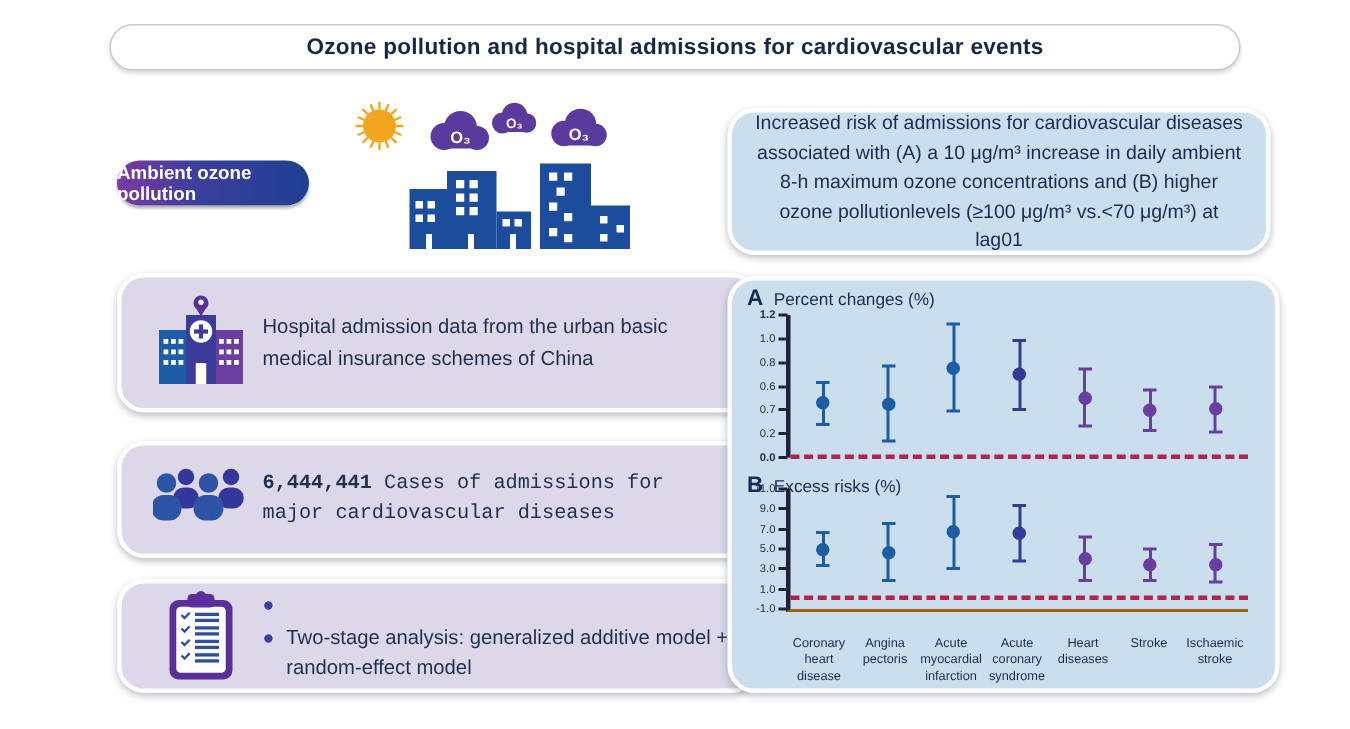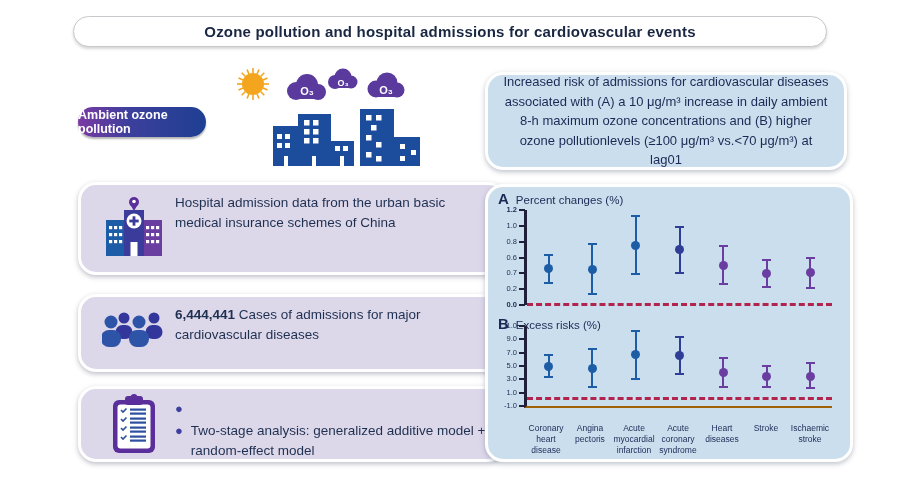--- a/index.html
+++ b/index.html
@@ -20,25 +20,25 @@
     border-radius:15px; box-shadow:0 2px 2px rgba(0,0,0,.3);
     display:flex; align-items:center; justify-content:center;
     color:#fff; font-size:12.5px; font-weight:bold; }
 
   .scene { position:absolute; left:228px; top:62px; width:205px; height:108px; }
 
   
   .info-box { position:absolute; left:78px; width:428px;
     background:#ddd7ea; border:3px solid #fff; border-radius:18px;
     box-shadow:0 2px 5px rgba(110,110,135,.45);
-    display:flex; padding:8px 14px 8px 12px; }
+    display:flex; align-items:center; padding:8px 14px 8px 12px; }
   .info-box .icon-wrap { flex:0 0 82px; display:flex; align-items:center; justify-content:center; }
   .info-box .text { font-size:13.5px; line-height:1.5; color:#1e3050; }
   #box1 { top:182px; height:93px; }
-  #box2 { top:294px; height:78px; }
+  #box2 { top:294px; height:78px;font-family:Liberation Mono, monospace; }
   #box3 { top:386px; height:76px; }
   .bullet-row { display:flex; align-items:flex-start; margin:2px 0; }
   .bullet-dot { color:#3c3f9e; font-size:13px; margin-right:8px; line-height:1.5; }
 
   
   .risk-box { position:absolute; left:485px; top:72px; width:362px; height:98px;
     background:#cbdeed; border:3px solid #fff; border-radius:18px;
     box-shadow:0 2px 5px rgba(110,120,140,.45);
     display:flex; align-items:center; justify-content:center; padding:6px 14px; }
   .risk-box .text { font-size:13px; line-height:1.5; text-align:center; color:#1b2a55; }

